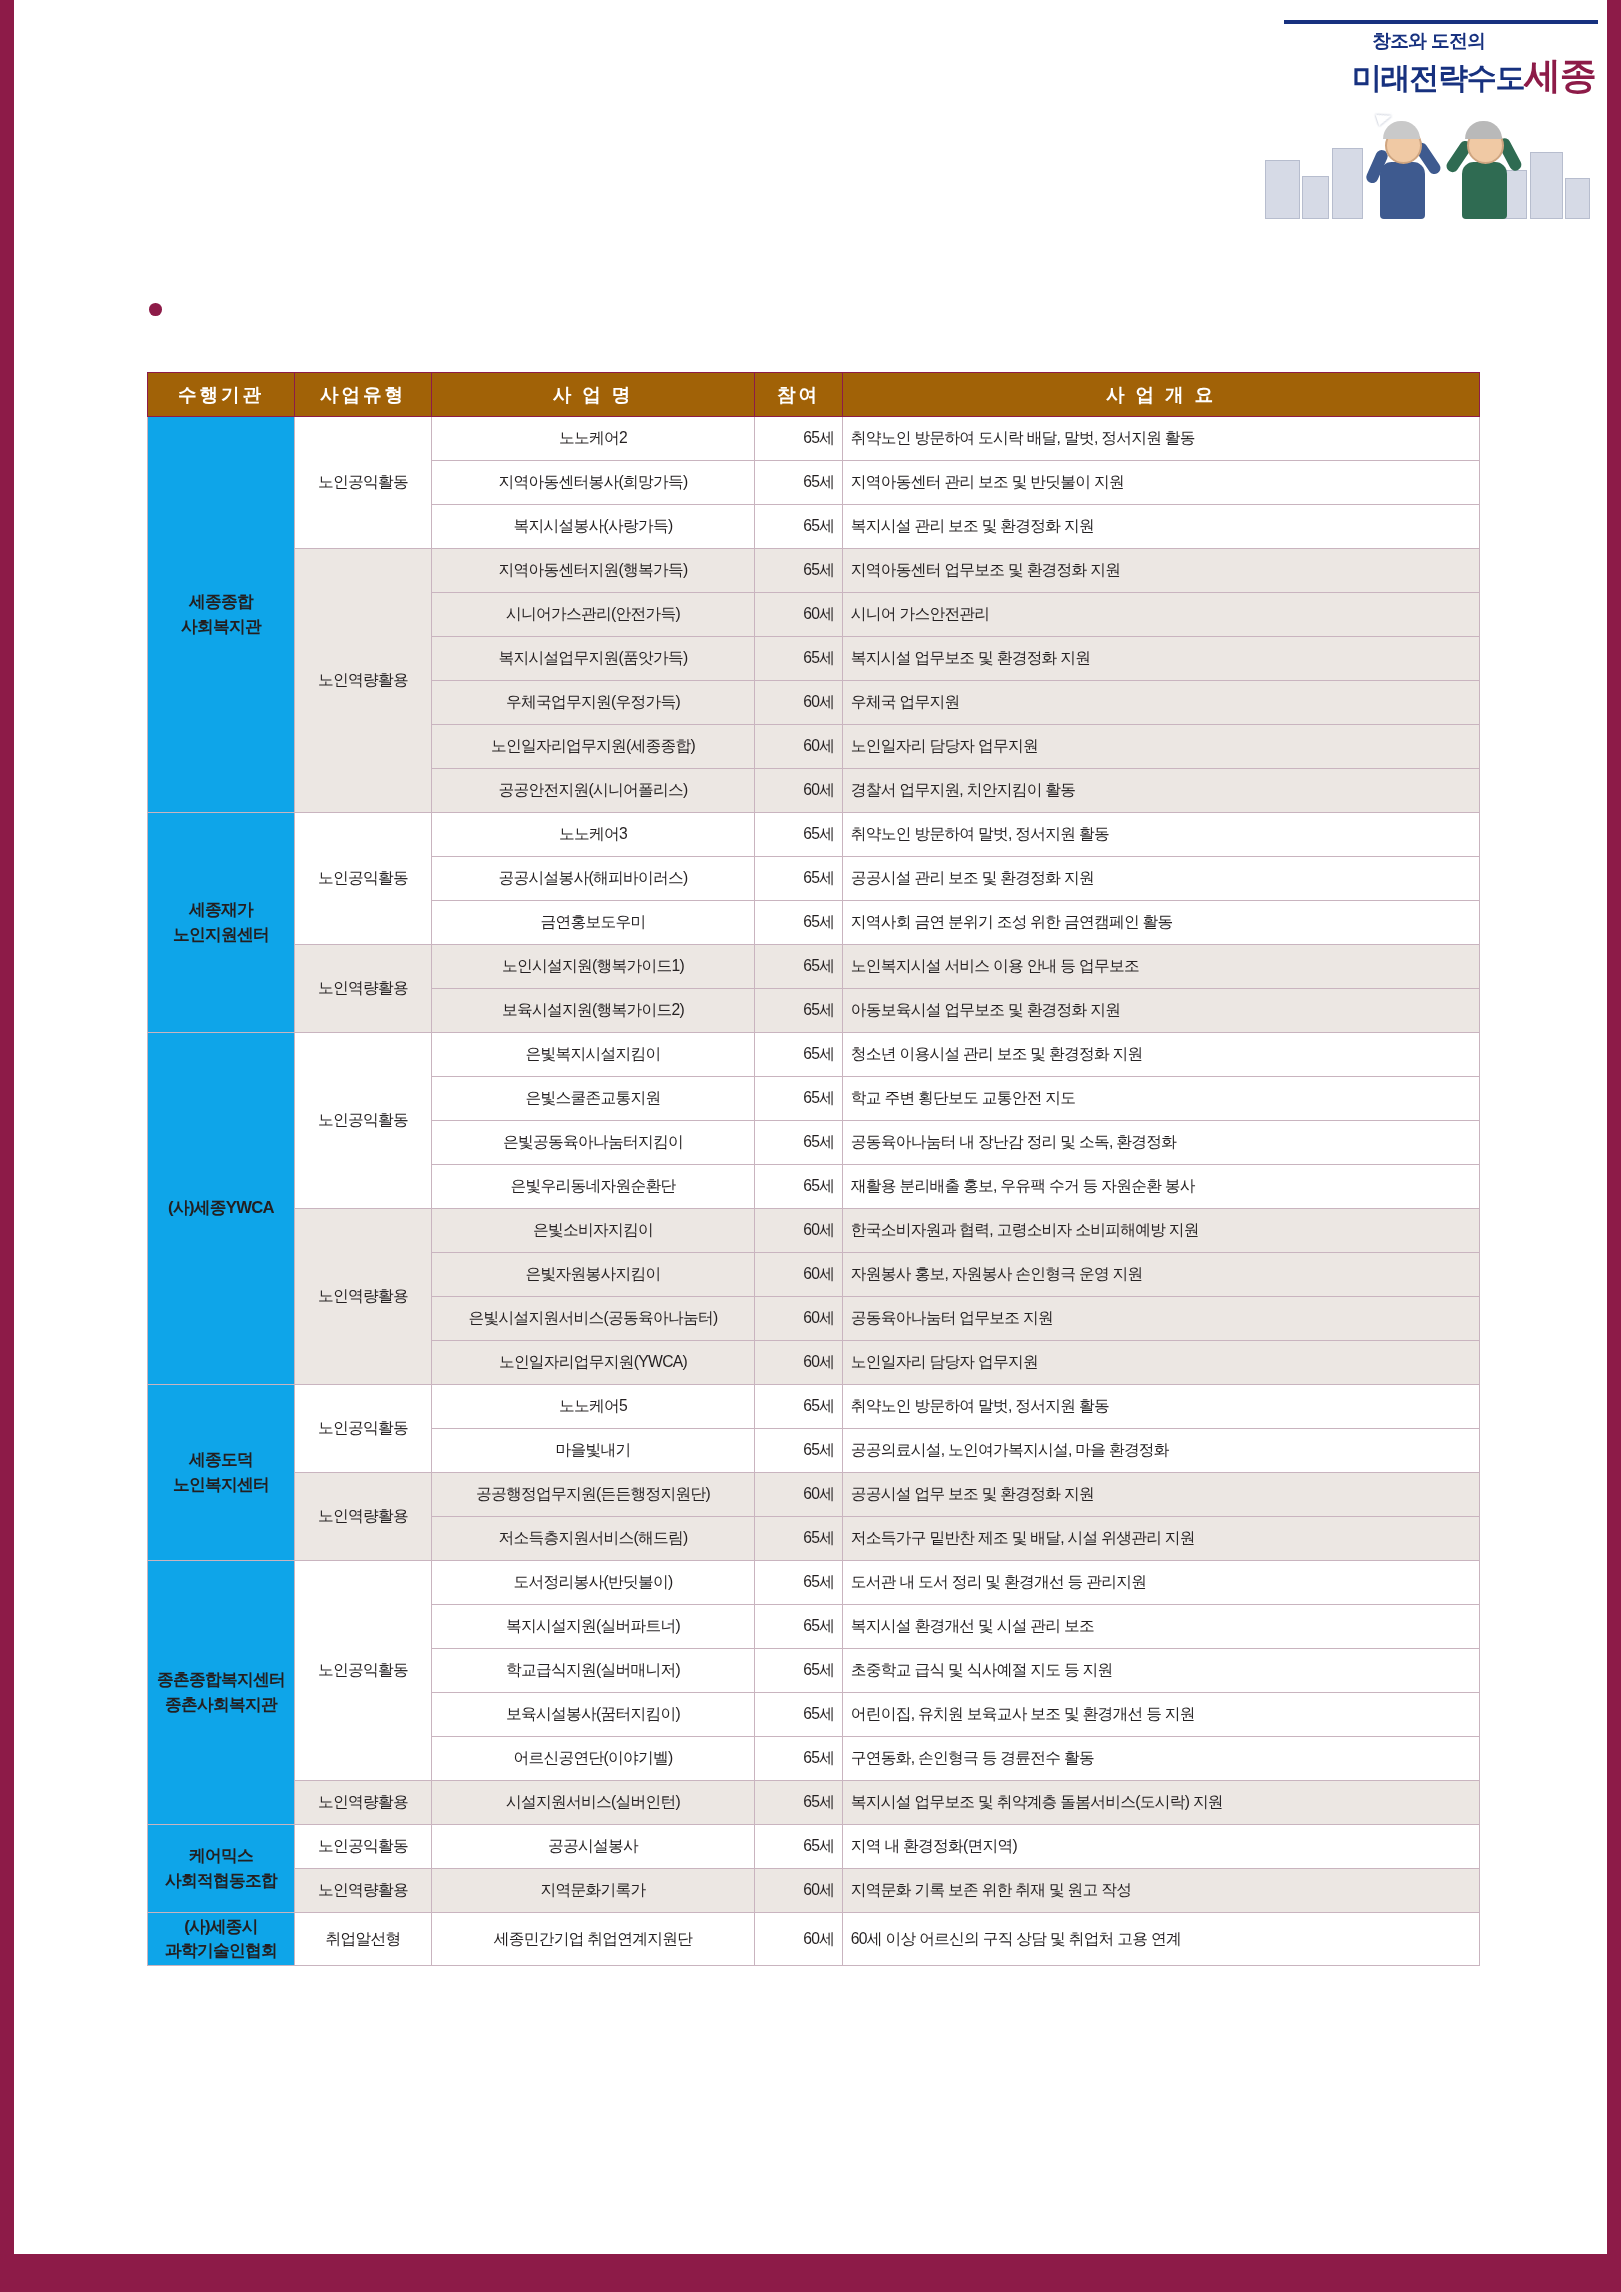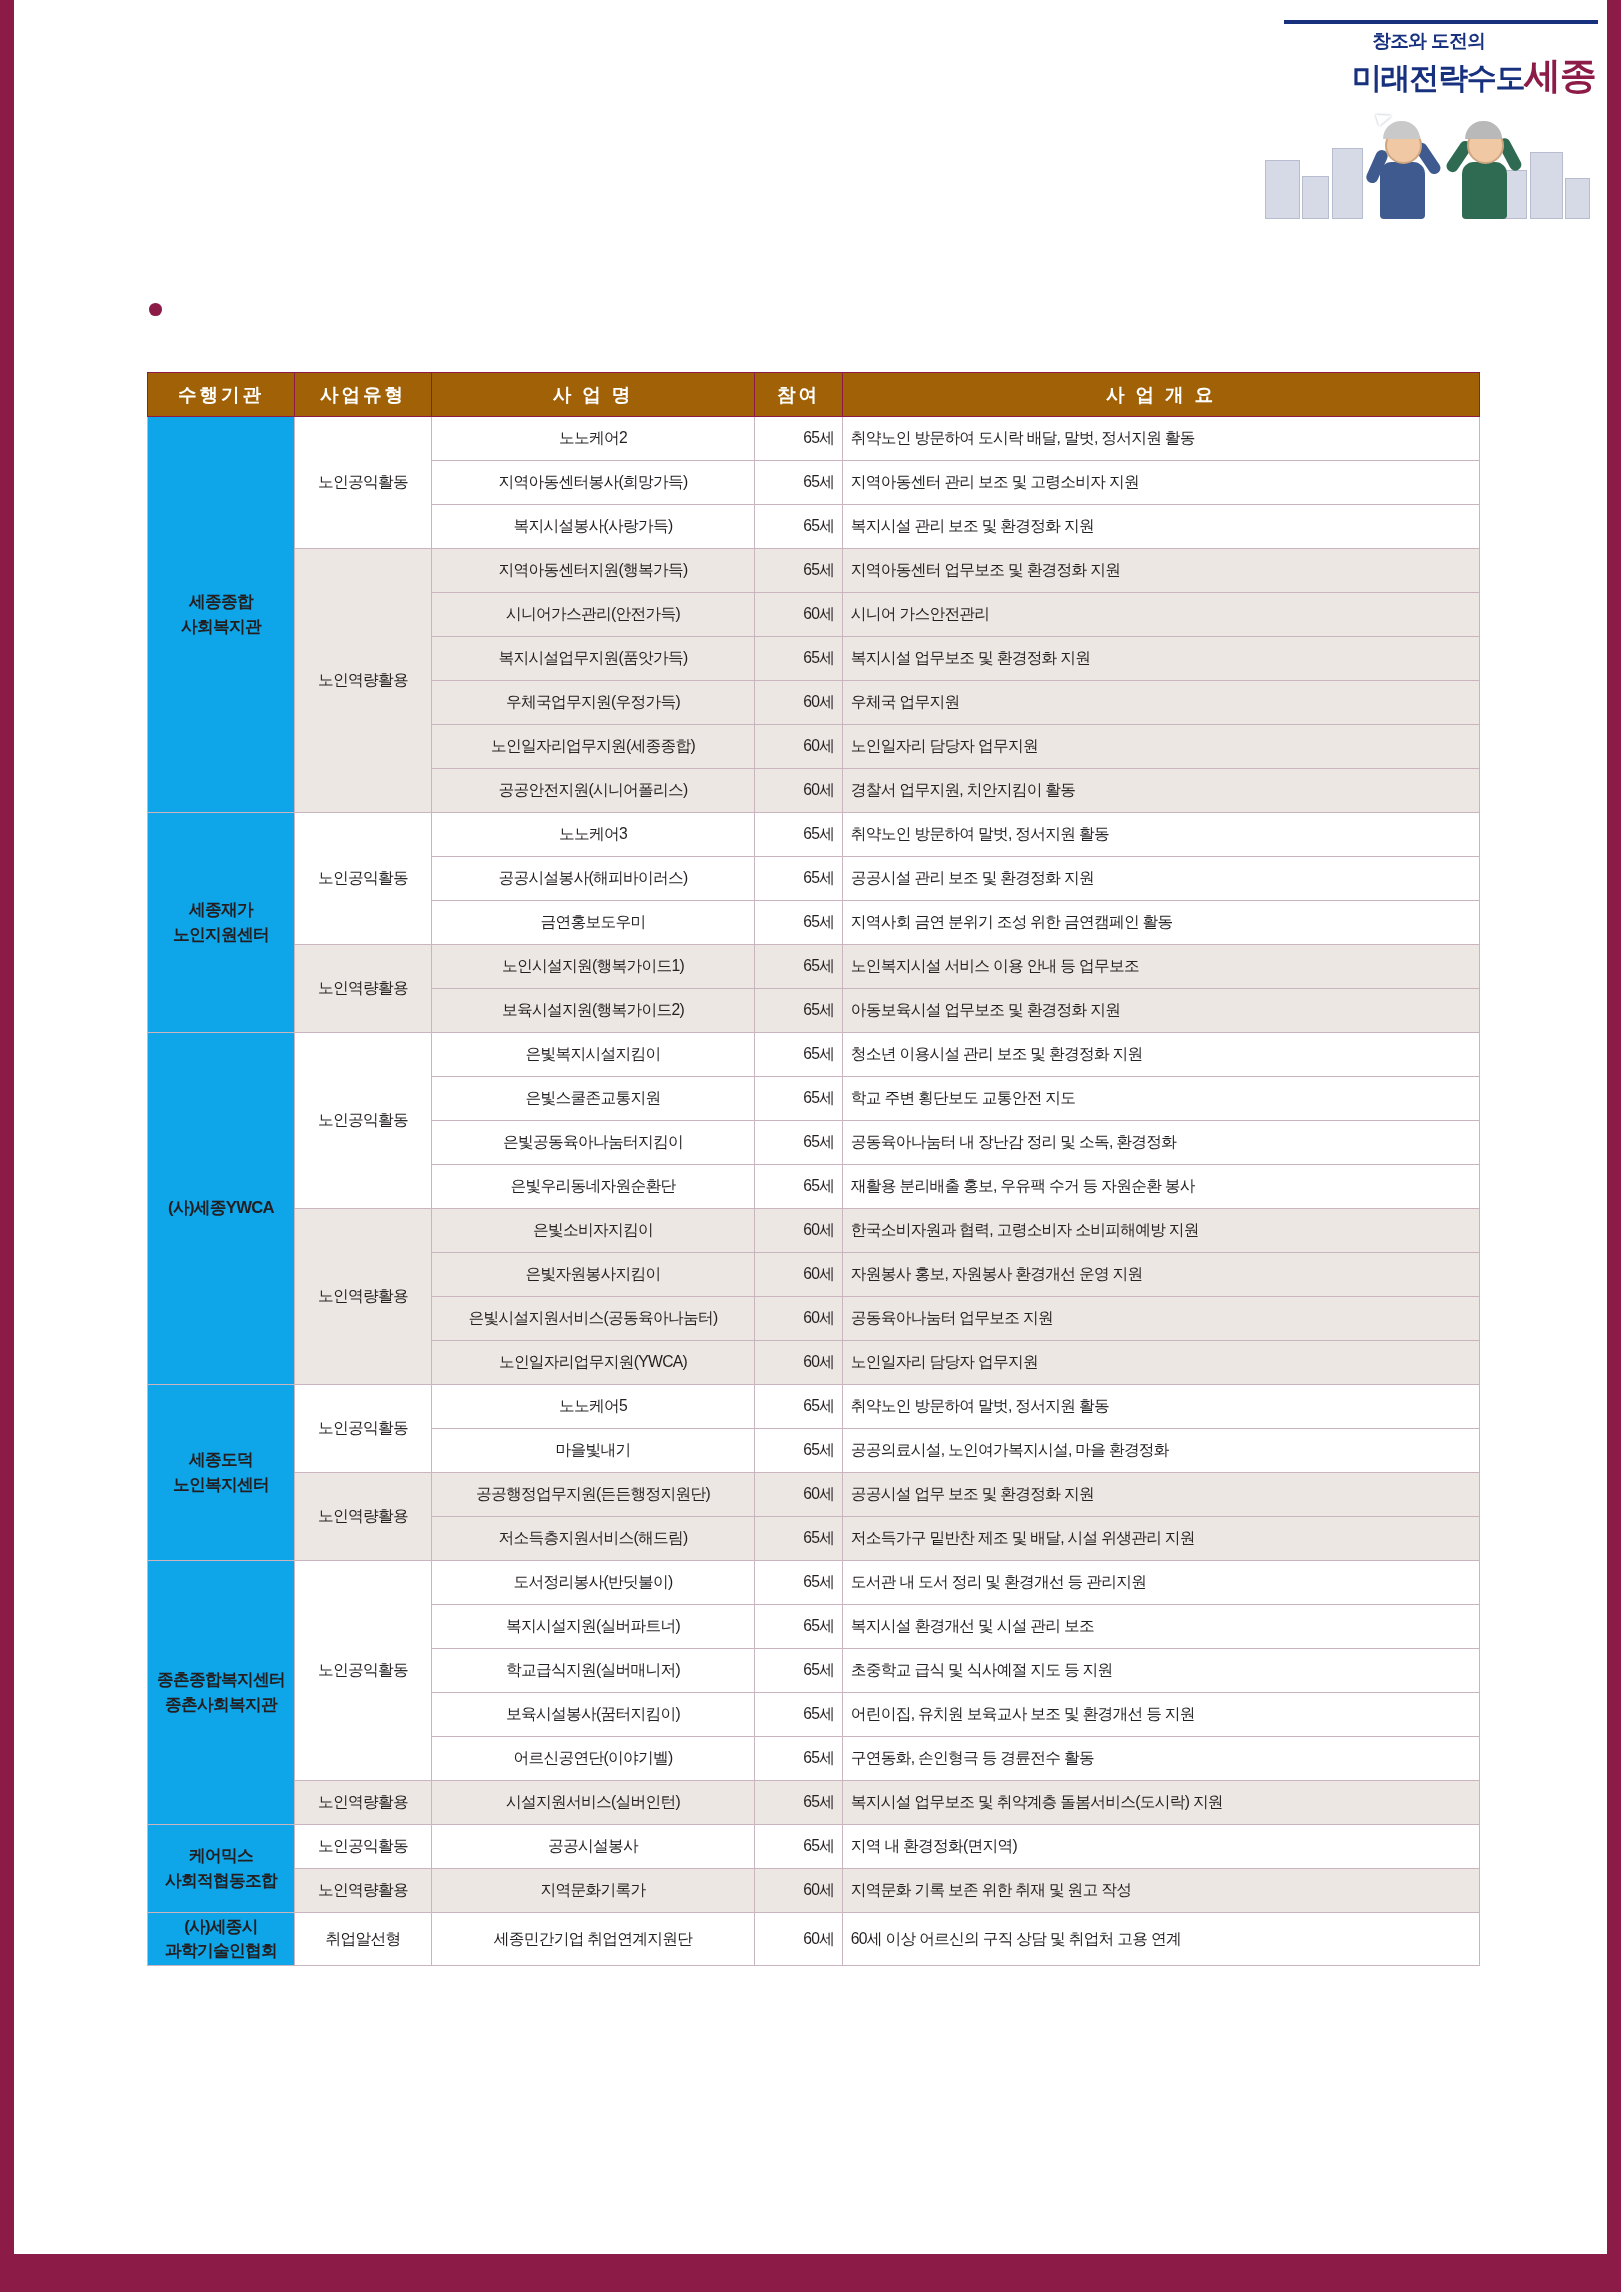--- a/index.html
+++ b/index.html
@@ -317,21 +317,21 @@
         <tr>
           <td class="org" rowspan="9">세종종합<br>사회복지관</td>
           <td class="type" rowspan="3">노인공익활동</td>
           <td class="name">노노케어2</td>
           <td class="age">65세</td>
           <td class="desc">취약노인 방문하여 도시락 배달, 말벗, 정서지원 활동</td>
         </tr>
         <tr>
           <td class="name">지역아동센터봉사(희망가득)</td>
           <td class="age">65세</td>
-          <td class="desc">지역아동센터 관리 보조 및 고령소비자 지원</td>
+          <td class="desc">지역아동센터 관리 보조 및 반딧불이 지원</td>
         </tr>
         <tr>
           <td class="name">복지시설봉사(사랑가득)</td>
           <td class="age">65세</td>
           <td class="desc">복지시설 관리 보조 및 환경정화 지원</td>
         </tr>
         <tr class="shade">
           <td class="type" rowspan="6">노인역량활용</td>
           <td class="name">지역아동센터지원(행복가득)</td>
           <td class="age">65세</td>
@@ -414,21 +414,21 @@
         </tr>
         <tr class="shade">
           <td class="type" rowspan="4">노인역량활용</td>
           <td class="name">은빛소비자지킴이</td>
           <td class="age">60세</td>
           <td class="desc">한국소비자원과 협력, 고령소비자 소비피해예방 지원</td>
         </tr>
         <tr class="shade">
           <td class="name">은빛자원봉사지킴이</td>
           <td class="age">60세</td>
-          <td class="desc">자원봉사 홍보, 자원봉사 환경개선 운영 지원</td>
+          <td class="desc">자원봉사 홍보, 자원봉사 손인형극 운영 지원</td>
         </tr>
         <tr class="shade">
           <td class="name">은빛시설지원서비스(공동육아나눔터)</td>
           <td class="age">60세</td>
           <td class="desc">공동육아나눔터 업무보조 지원</td>
         </tr>
         <tr class="shade">
           <td class="name">노인일자리업무지원(YWCA)</td>
           <td class="age">60세</td>
           <td class="desc">노인일자리 담당자 업무지원</td>

